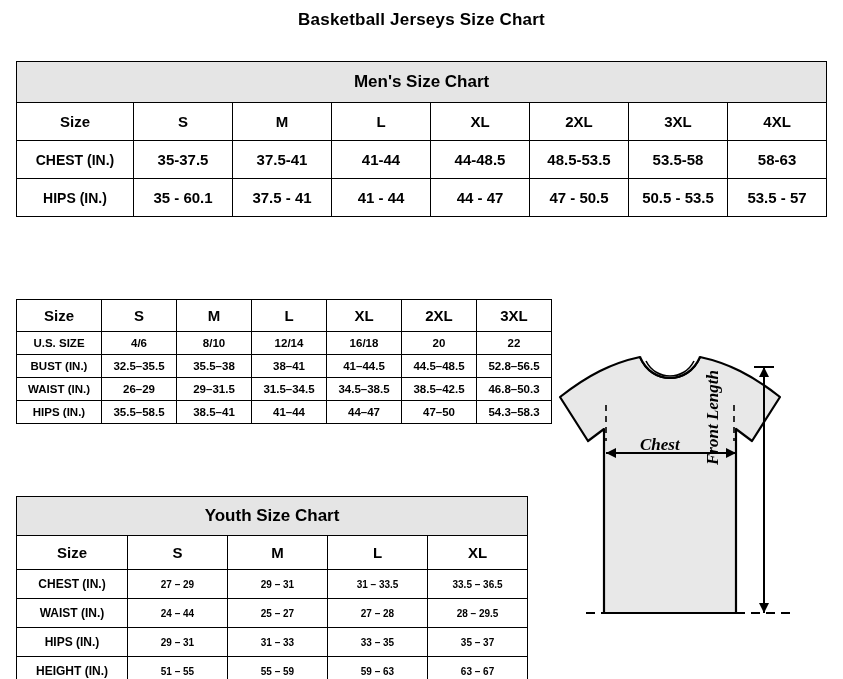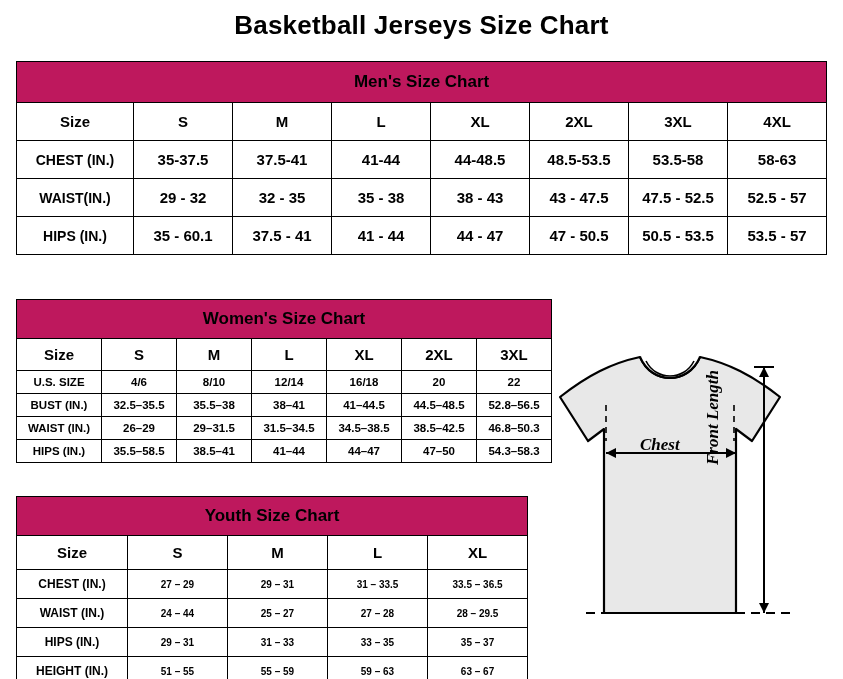--- a/index.html
+++ b/index.html
@@ -10,39 +10,39 @@
   body {
     width: 843px;
     height: 679px;
     position: relative;
     font-family: "Liberation Sans", sans-serif;
     color: #000;
     overflow: hidden;
   }
   .page-title {
     text-align: center;
-    font-size: 26px;
+    font-size: 17px;
     font-weight: bold;
     margin: 10px 0 0 0;
     letter-spacing: 0.2px;
   }
 
   table {
     border-collapse: collapse;
     table-layout: fixed;
   }
   table td, table th {
     border: 1px solid #000;
     text-align: center;
     vertical-align: middle;
     background: #fff;
     font-weight: bold;
   }
   .caption-row td {
-    background: #be185d;
+    background: #e5e5e5;
     font-size: 17px;
     font-weight: bold;
     padding: 8px 0;
   }
   .hdr-row td {
     font-size: 15px;
     font-weight: bold;
     padding: 8px 0;
   }
 
@@ -144,30 +144,20 @@
       <td class="rowlabel">CHEST (IN.)</td>
       <td>35-37.5</td>
       <td>37.5-41</td>
       <td>41-44</td>
       <td>44-48.5</td>
       <td>48.5-53.5</td>
       <td>53.5-58</td>
       <td>58-63</td>
     </tr>
     <tr>
-      <td class="rowlabel">WAIST(IN.)</td>
-      <td>29 - 32</td>
-      <td>32 - 35</td>
-      <td>35 - 38</td>
-      <td>38 - 43</td>
-      <td>43 - 47.5</td>
-      <td>47.5 - 52.5</td>
-      <td>52.5 - 57</td>
-    </tr>
-    <tr>
       <td class="rowlabel">HIPS (IN.)</td>
       <td>35 - 60.1</td>
       <td>37.5 - 41</td>
       <td>41 - 44</td>
       <td>44 - 47</td>
       <td>47 - 50.5</td>
       <td>50.5 - 53.5</td>
       <td>53.5 - 57</td>
     </tr>
   </tbody>
@@ -177,23 +167,20 @@
   <colgroup>
     <col style="width:85px">
       <col style="width:75px">
       <col style="width:75px">
       <col style="width:75px">
     <col style="width:75px">
       <col style="width:75px">
       <col style="width:75px">
   </colgroup>
   <tbody>
-    <tr class="caption-row">
-      <td colspan="7">Women's Size Chart</td>
-    </tr>
     <tr class="hdr-row">
       <td>Size</td>
       <td>S</td>
       <td>M</td>
       <td>L</td>
       <td>XL</td>
       <td>2XL</td>
       <td>3XL</td>
     </tr>
     <tr>

